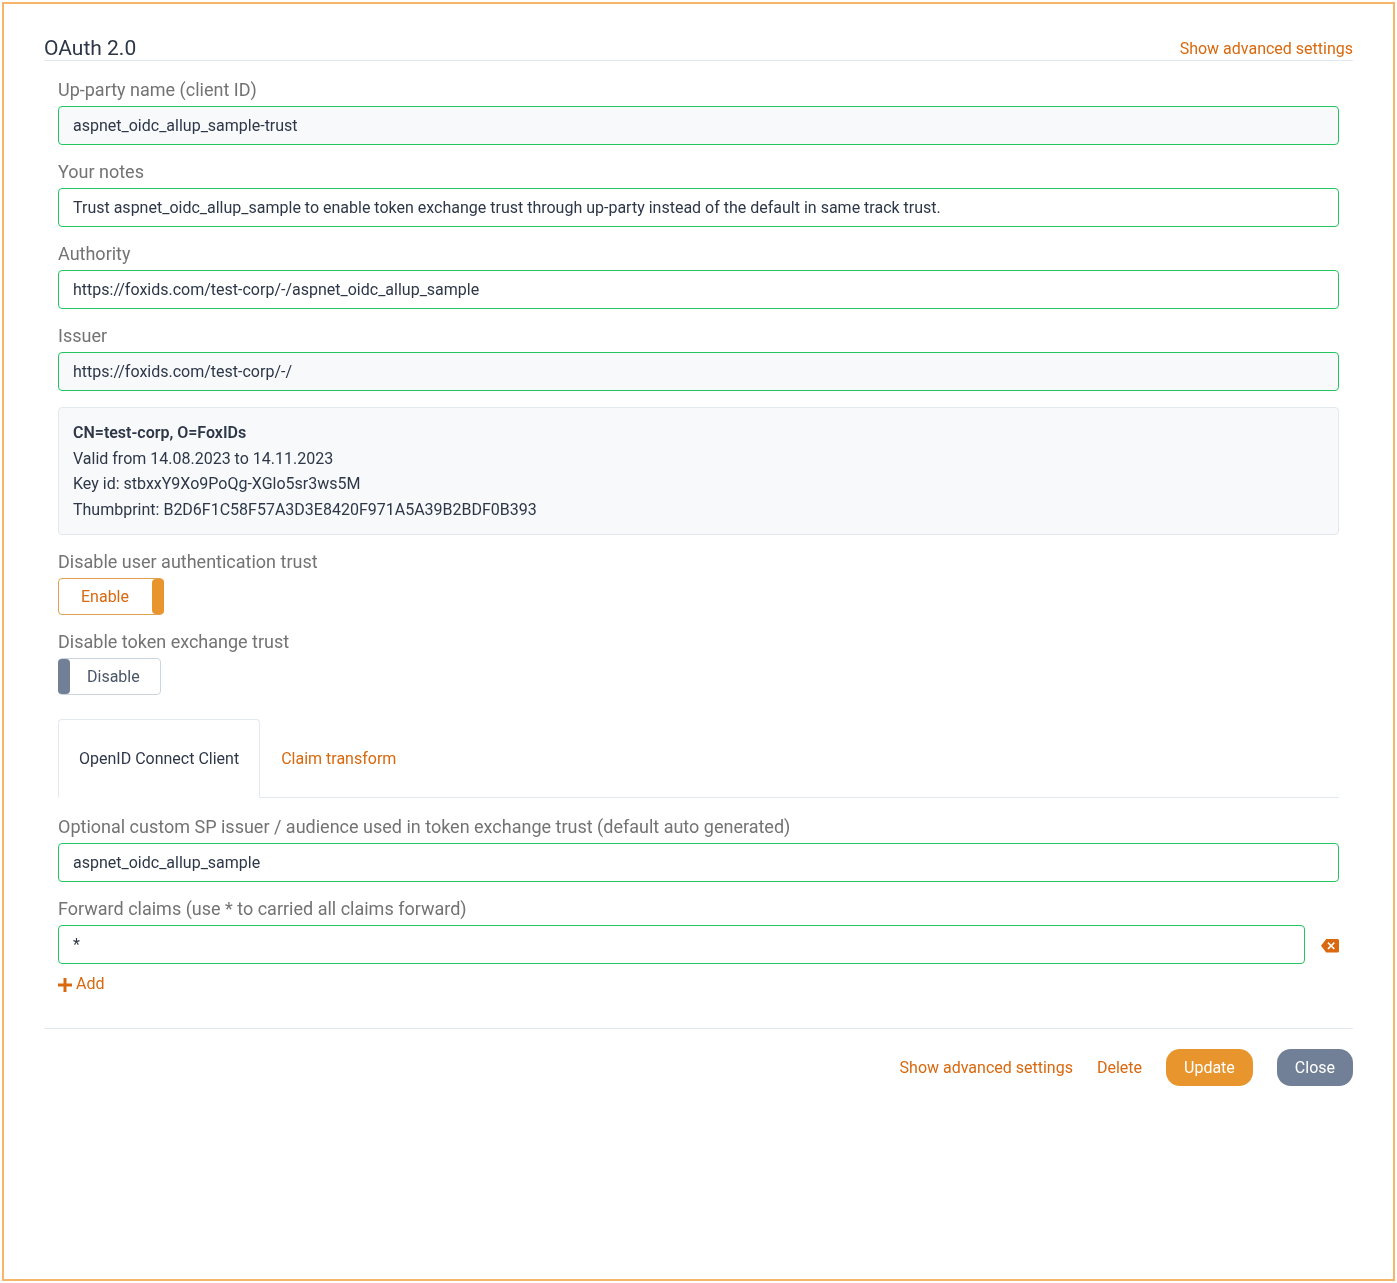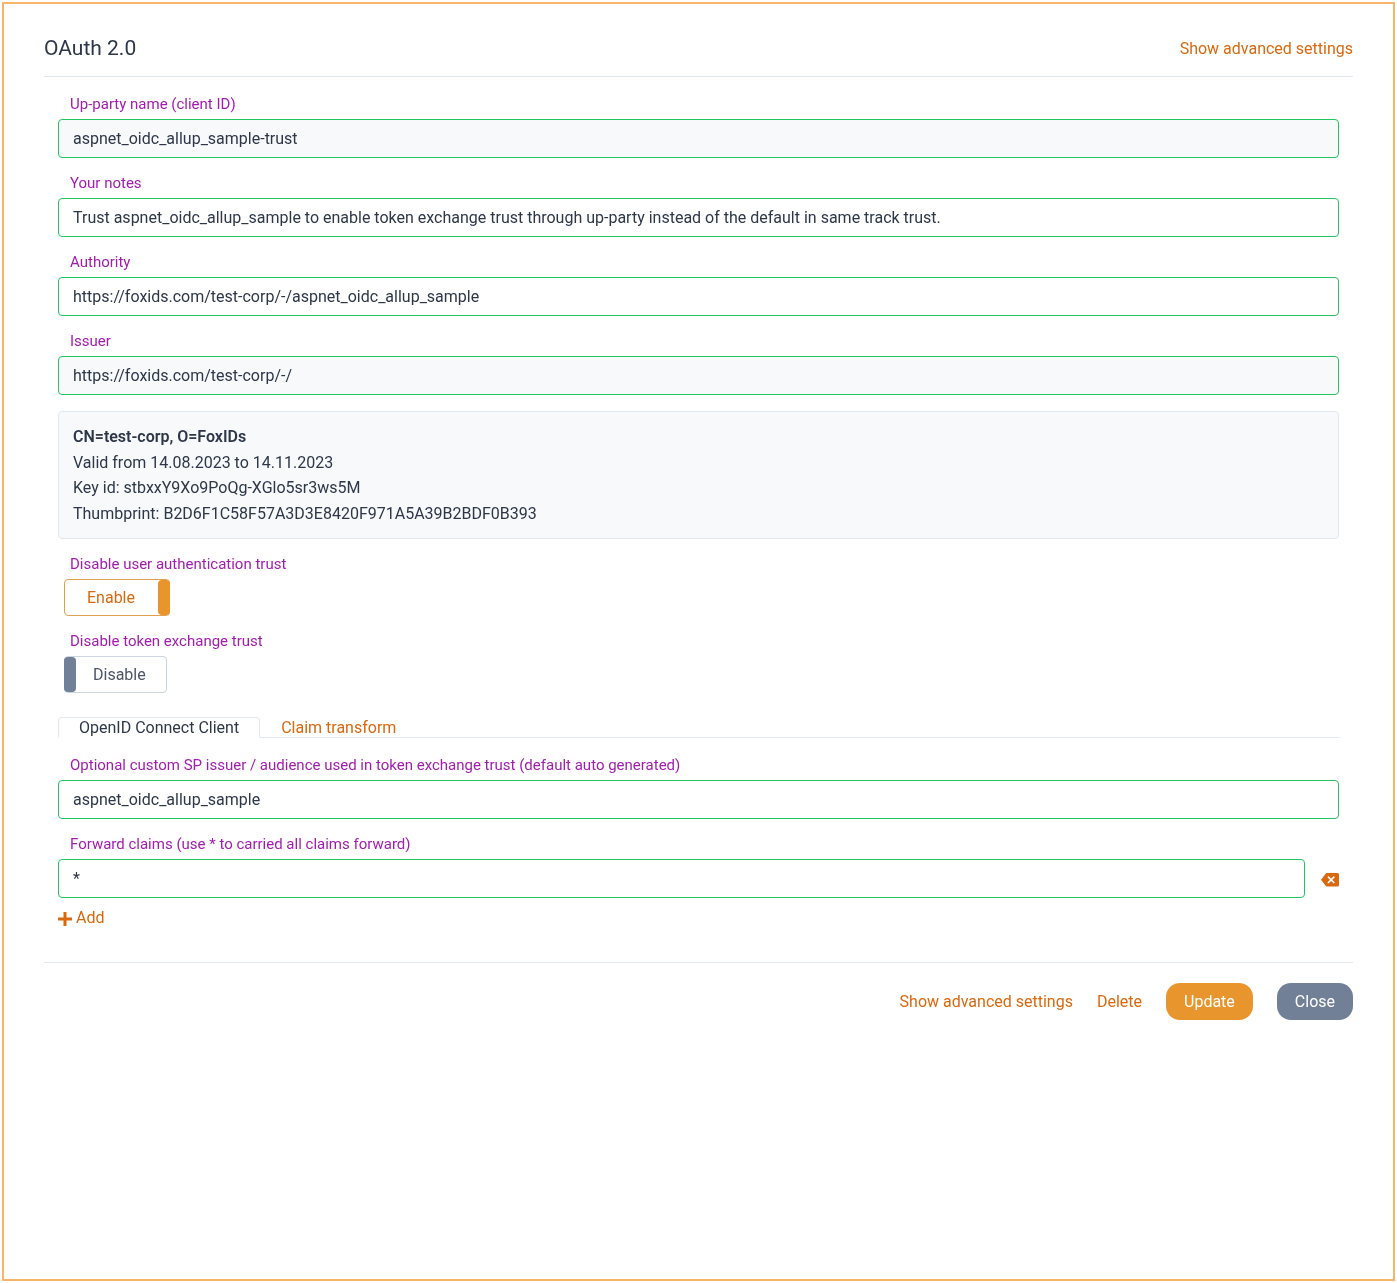--- a/index.html
+++ b/index.html
@@ -16,46 +16,44 @@
       min-height: 1279px;
     }
     .panel {
       background: #fff;
       padding: 28px 36px 28px 36px;
     }
     .header-row {
       display: flex;
       justify-content: space-between;
       align-items: center;
-      padding-bottom: 16px;
       border-bottom: 1px solid #e2e8f0;
       margin-bottom: 18px;
     }
     .header-title {
       font-size: 21px;
       font-weight: 400;
       color: #2d3748;
     }
     .link {
       color: #d9680e;
       text-decoration: none;
       font-size: 16px;
       cursor: pointer;
     }
     .field-group {
       margin-bottom: 16px;
       padding-left: 14px;
       padding-right: 14px;
     }
     .field-label {
-      color: #a21caf;
-      font-size: 15px;
+      color: #737373;
+      font-size: 18px;
       margin-bottom: 6px;
       display: block;
-      margin-left: 12px;
     }
     .input {
       width: 100%;
       padding: 9px 14px;
       border: 1px solid #22c55e;
       border-radius: 4px;
       font-size: 16px;
       color: #2d3748;
       background: #fff;
       font-family: inherit;
@@ -82,21 +80,20 @@
     .toggle-btn {
       border: 1px solid #e0a050;
       background: #fff;
       padding: 8px 22px 8px 22px;
       border-radius: 4px;
       font-size: 16px;
       color: #d9680e;
       cursor: pointer;
       position: relative;
       font-family: inherit;
-      margin-left: 6px;
     }
     .toggle-btn.enable { padding-right: 34px; padding-left: 22px; }
     .toggle-btn.disable { 
       padding-left: 28px; 
       padding-right: 20px;
       border-color: #cbd5e0;
       color: #4a5568;
     }
     .toggle-slider {
       position: absolute;
@@ -109,21 +106,21 @@
     .toggle-slider.left { left: -1px; background: #718096; }
     .tabs {
       display: flex;
       border-bottom: 1px solid #e2e8f0;
       margin-top: 24px;
       margin-bottom: 18px;
       margin-left: 14px;
       margin-right: 14px;
     }
     .tab {
-      padding: 0 20px;
+      padding: 29px 20px;
       cursor: pointer;
       font-size: 16px;
       border: 1px solid transparent;
       border-bottom: none;
       border-radius: 4px 4px 0 0;
       margin-bottom: -1px;
     }
     .tab.active {
       border-color: #e2e8f0;
       background: #fff;

